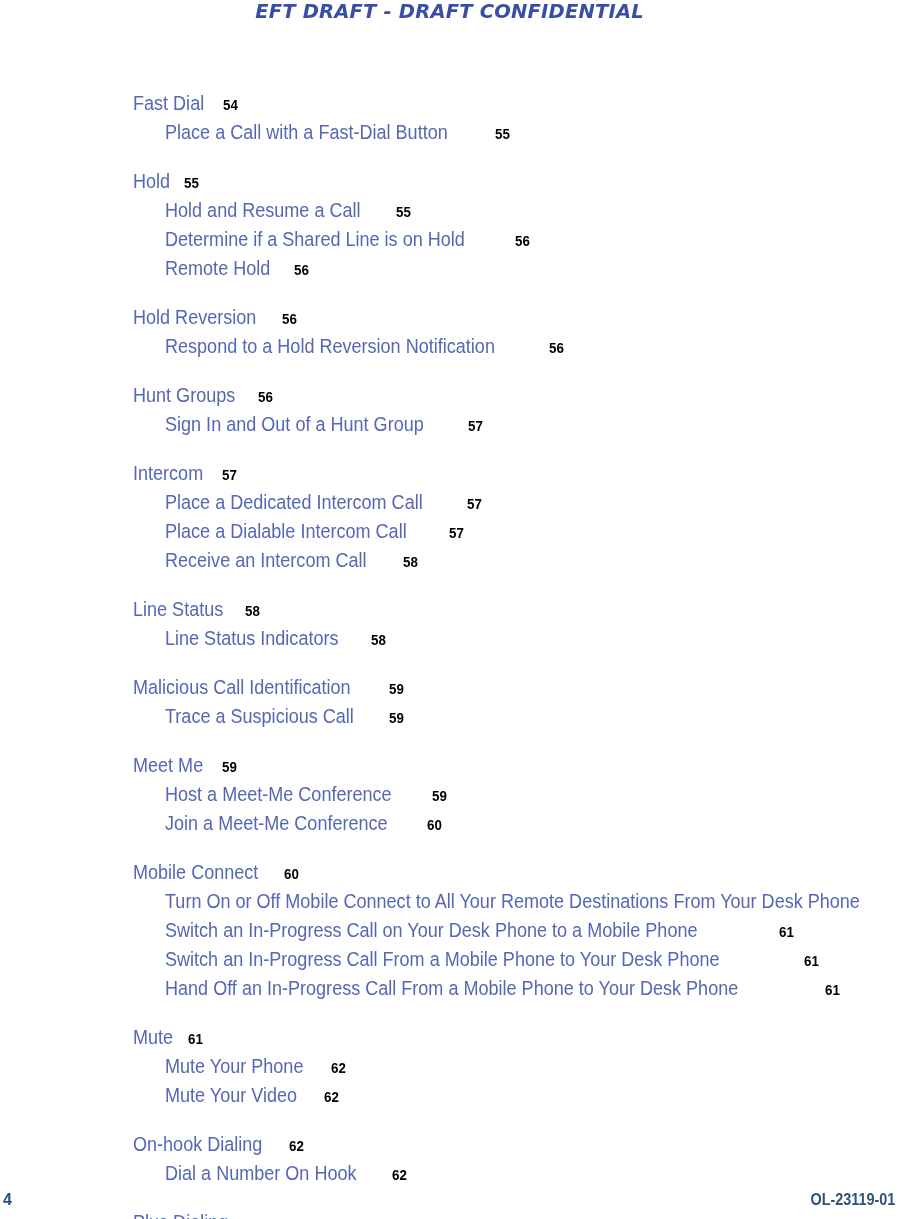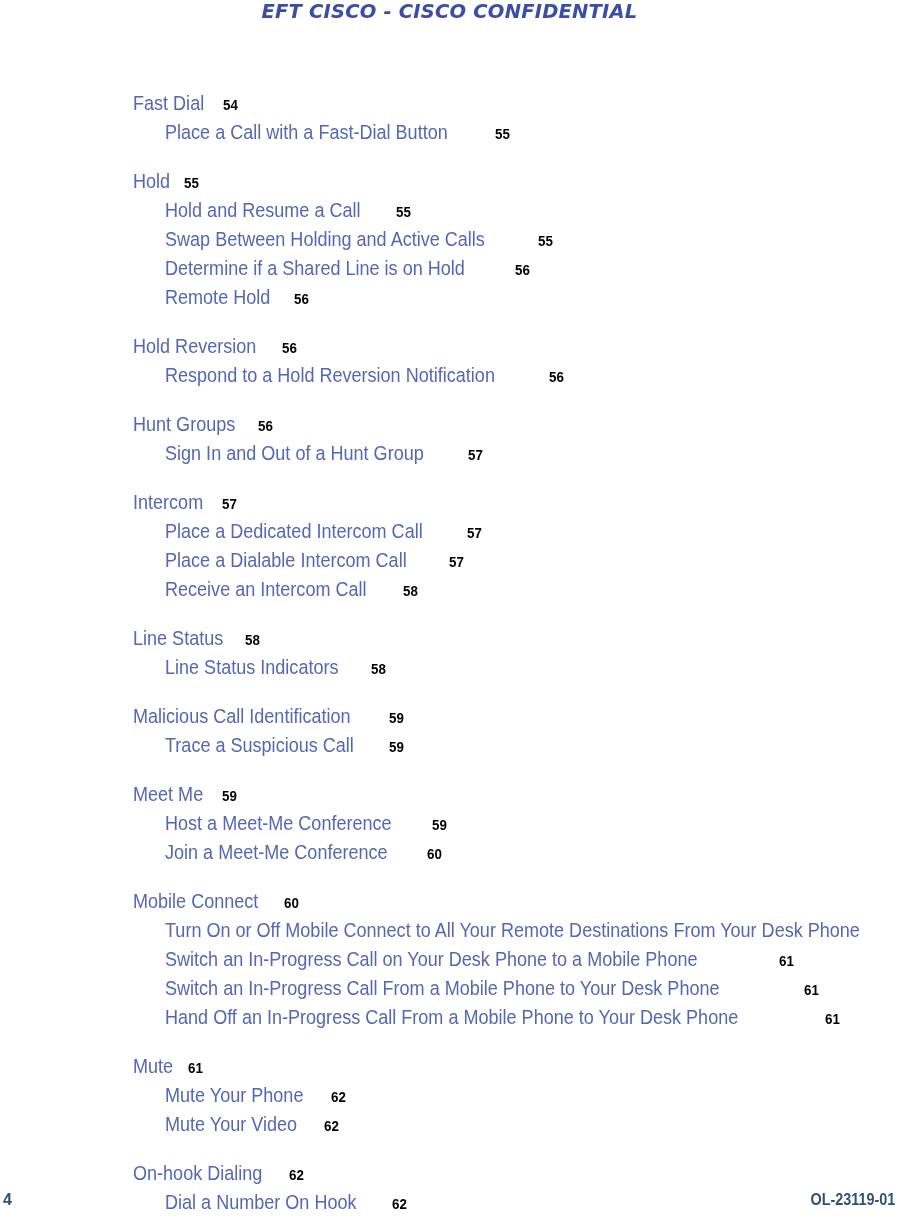--- a/index.html
+++ b/index.html
@@ -99,28 +99,27 @@
   }
   #footer-docid {
     right: 4px;
     transform: scaleX(0.9);
     transform-origin: right center;
   }
 </style>
 </head>
 <body>
 
-<div id="draft-header">EFT CISCO - CISCO CONFIDENTIAL</div>
+<div id="draft-header">EFT DRAFT - DRAFT CONFIDENTIAL</div>
 
 <div id="toc">
     <div class="toc-entry level-1"><span class="title">Fast Dial</span><span class="pageno">54</span></div>
     <div class="toc-entry level-2"><span class="title">Place a Call with a Fast-Dial Button</span><span class="pageno">55</span></div>
     <div class="toc-entry level-1 spaced"><span class="title">Hold</span><span class="pageno">55</span></div>
     <div class="toc-entry level-2"><span class="title">Hold and Resume a Call</span><span class="pageno">55</span></div>
-    <div class="toc-entry level-2"><span class="title">Swap Between Holding and Active Calls</span><span class="pageno">55</span></div>
     <div class="toc-entry level-2"><span class="title">Determine if a Shared Line is on Hold</span><span class="pageno">56</span></div>
     <div class="toc-entry level-2"><span class="title">Remote Hold</span><span class="pageno">56</span></div>
     <div class="toc-entry level-1 spaced"><span class="title">Hold Reversion</span><span class="pageno">56</span></div>
     <div class="toc-entry level-2"><span class="title">Respond to a Hold Reversion Notification</span><span class="pageno">56</span></div>
     <div class="toc-entry level-1 spaced"><span class="title">Hunt Groups</span><span class="pageno">56</span></div>
     <div class="toc-entry level-2"><span class="title">Sign In and Out of a Hunt Group</span><span class="pageno">57</span></div>
     <div class="toc-entry level-1 spaced"><span class="title">Intercom</span><span class="pageno">57</span></div>
     <div class="toc-entry level-2"><span class="title">Place a Dedicated Intercom Call</span><span class="pageno">57</span></div>
     <div class="toc-entry level-2"><span class="title">Place a Dialable Intercom Call</span><span class="pageno">57</span></div>
     <div class="toc-entry level-2"><span class="title">Receive an Intercom Call</span><span class="pageno">58</span></div>

